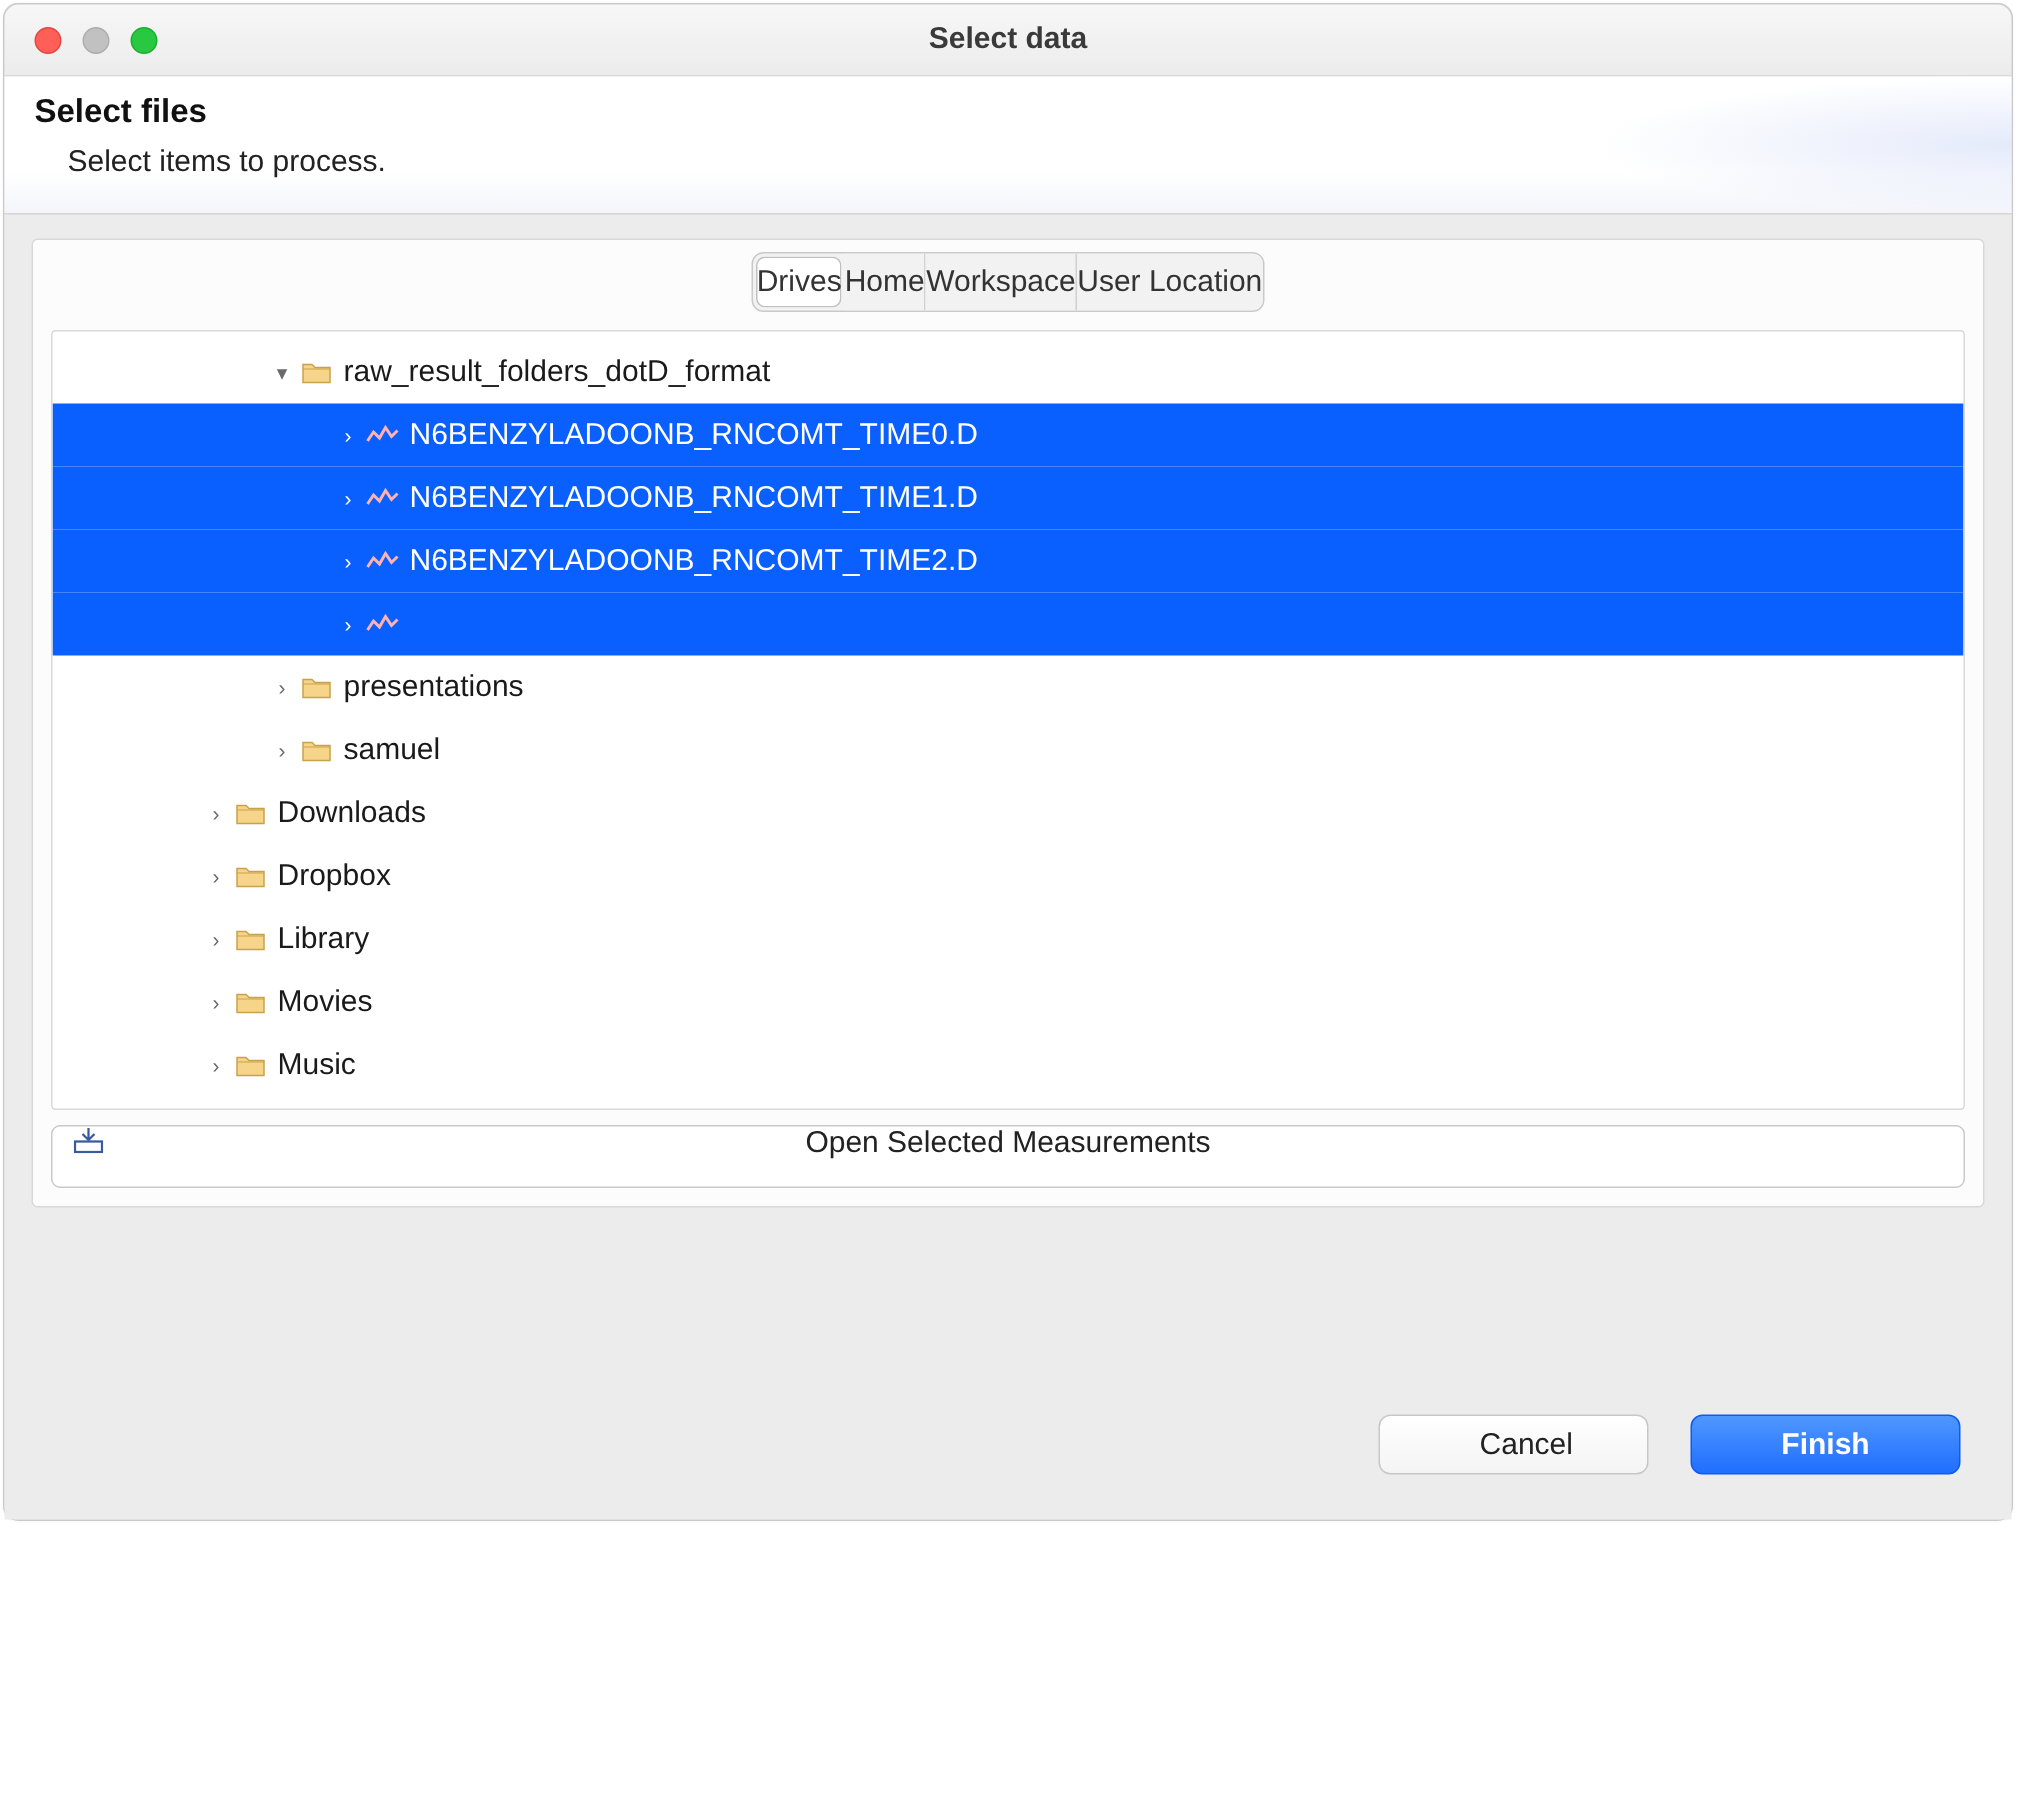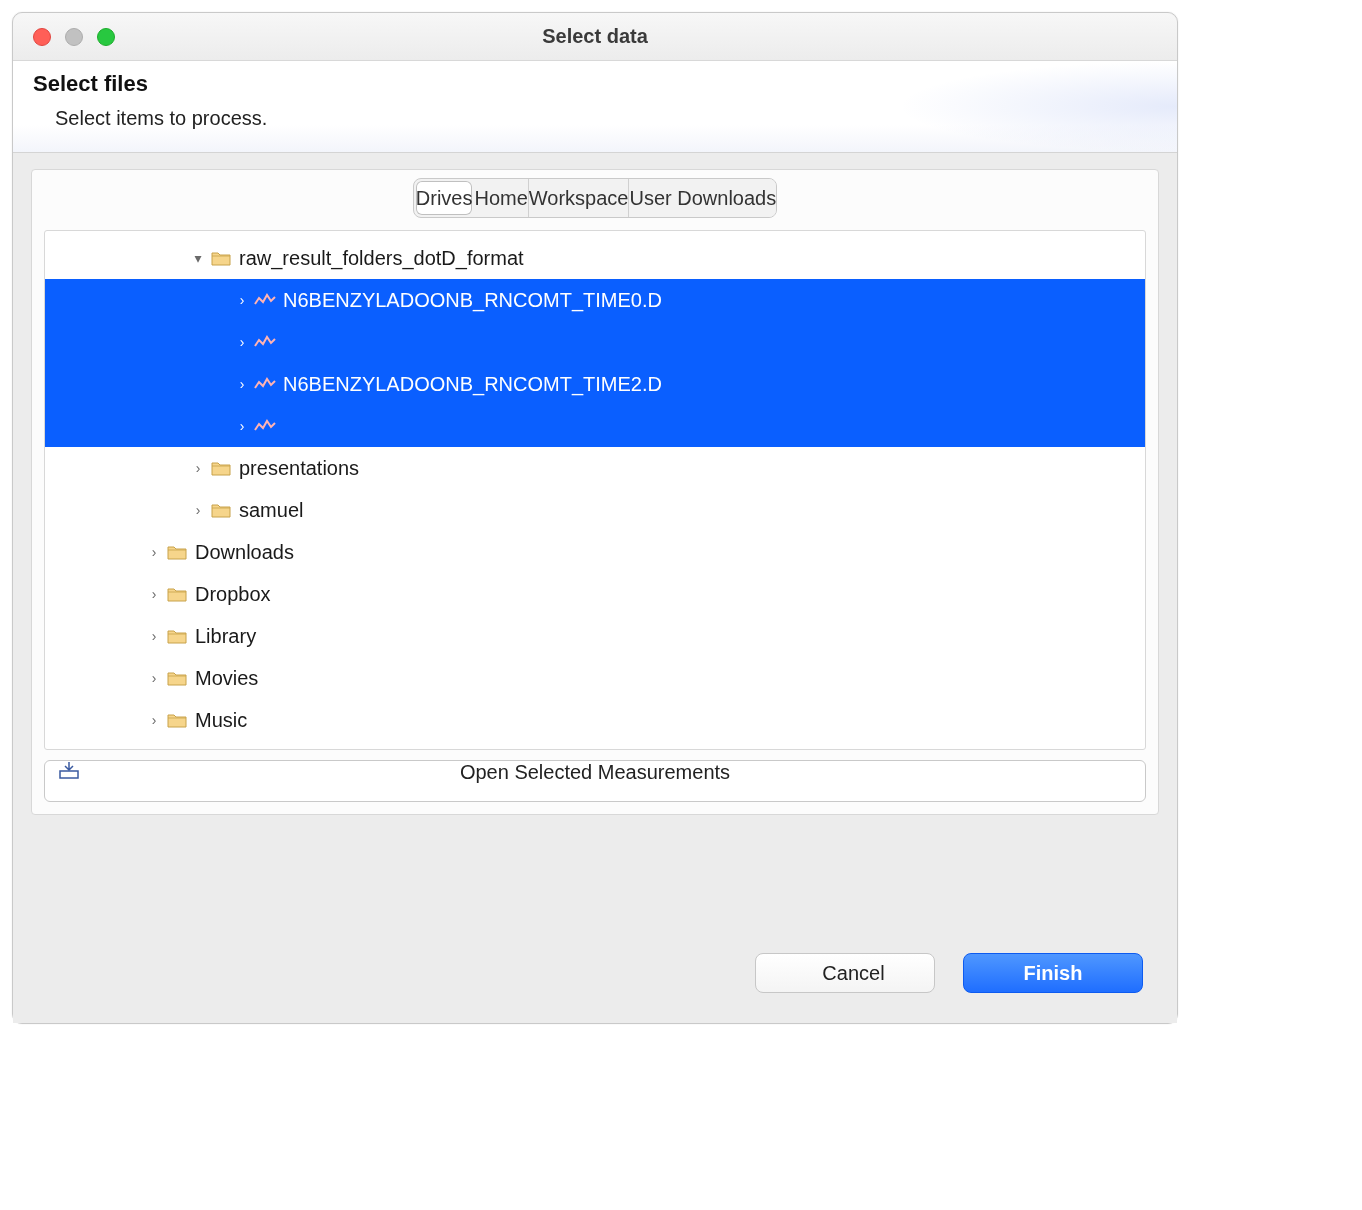--- a/index.html
+++ b/index.html
@@ -4,28 +4,28 @@
   <style>
     * { box-sizing: border-box; margin: 0; padding: 0; }
     body {
       font-family: -apple-system, BlinkMacSystemFont, "Helvetica Neue", Arial, sans-serif;
       background: #fff;
       width: 1362px;
       height: 1210px;
       overflow: hidden;
     }
     .window {
-      width: 1166px;
+      width: 1340px;
       height: 1012px;
       border: 1px solid #c9c9c9;
       border-radius: 10px;
       background: #ececec;
       display: flex;
       flex-direction: column;
-      margin: 12px;
+      margin: 2px;
       box-shadow: 0 0 0 1px rgba(0,0,0,0.02);
     }
     
     .titlebar {
       height: 48px;
       background: linear-gradient(#f7f7f7, #ececec);
       border-bottom: 1px solid #d8d8d8;
       display: flex;
       align-items: center;
       position: relative;
@@ -251,21 +251,21 @@
           <div class="seg-item active">
             <span>Drives</span>
           </div>
           <div class="seg-item">
             <span>Home</span>
           </div>
           <div class="seg-item">
             <span>Workspace</span>
           </div>
           <div class="seg-item">
-            <span>User Downloads</span>
+            <span>User Location</span>
           </div>
         </div>
       </div>
 
       <div class="tree-container" id="tree">
           <div class="tree-row">
             <span class="indent" style="width: 132px;"></span>
             <span class="disclosure">▾</span>
             <span class="icon-folder">
               <svg viewBox="0 0 20 16">
@@ -286,20 +286,21 @@
             <span class="tree-label">N6BENZYLADOONB_RNCOMT_TIME0.D</span>
           </div>
           <div class="tree-row selected">
             <span class="indent" style="width: 176px;"></span>
             <span class="disclosure">›</span>
             <span class="icon-datafile">
               <svg width="22" height="16" viewBox="0 0 22 16">
                 <polyline points="1,12 5,6 9,10 13,3 17,9 21,5" fill="none" stroke="#ffb3b3" stroke-width="2"></polyline>
               </svg>
             </span>
+            <span class="tree-label">N6BENZYLADOONB_RNCOMT_TIME1.D</span>
           </div>
           <div class="tree-row selected">
             <span class="indent" style="width: 176px;"></span>
             <span class="disclosure">›</span>
             <span class="icon-datafile">
               <svg width="22" height="16" viewBox="0 0 22 16">
                 <polyline points="1,12 5,6 9,10 13,3 17,9 21,5" fill="none" stroke="#ffb3b3" stroke-width="2"></polyline>
               </svg>
             </span>
             <span class="tree-label">N6BENZYLADOONB_RNCOMT_TIME2.D</span>

